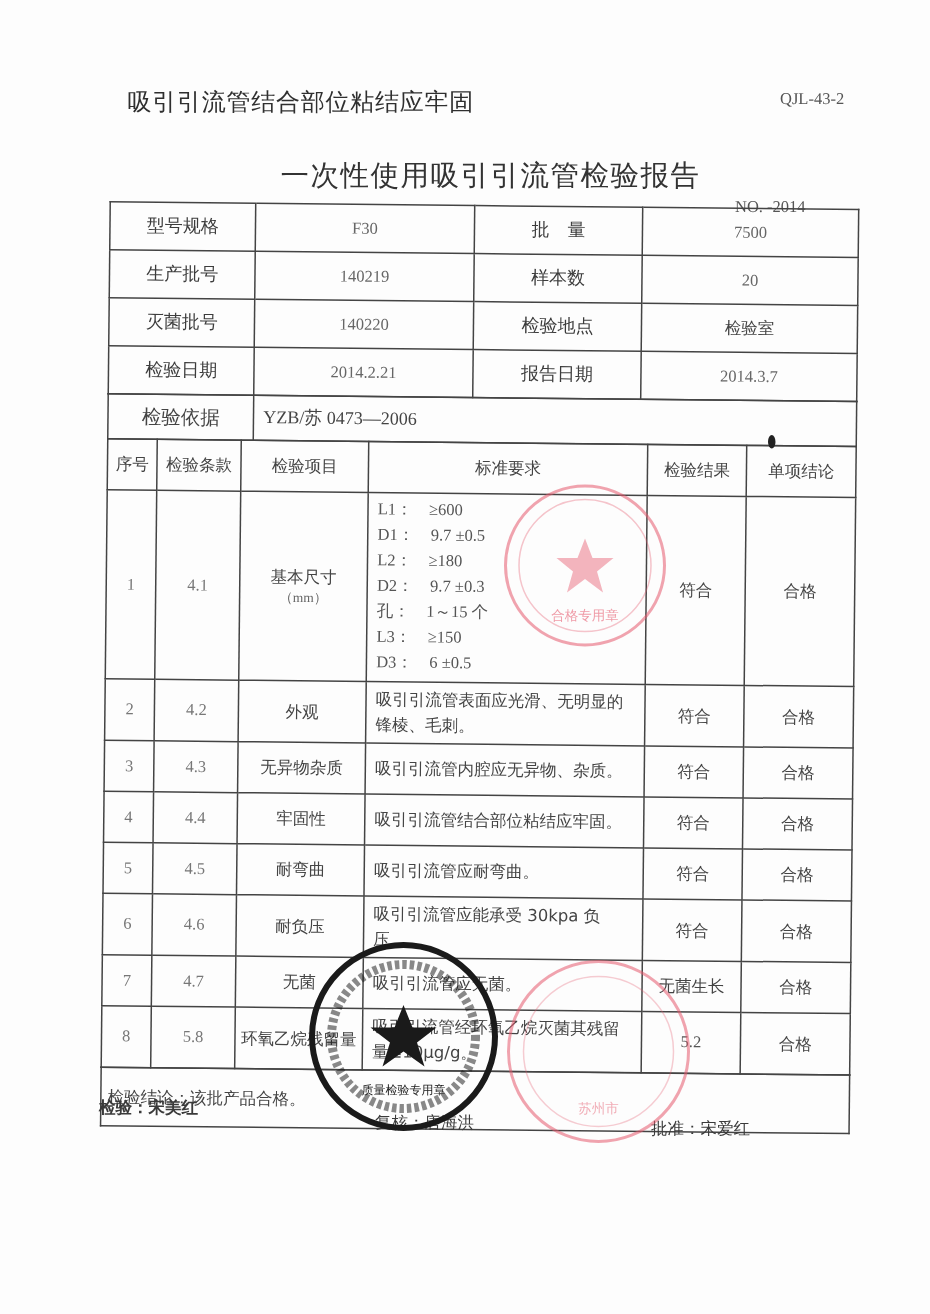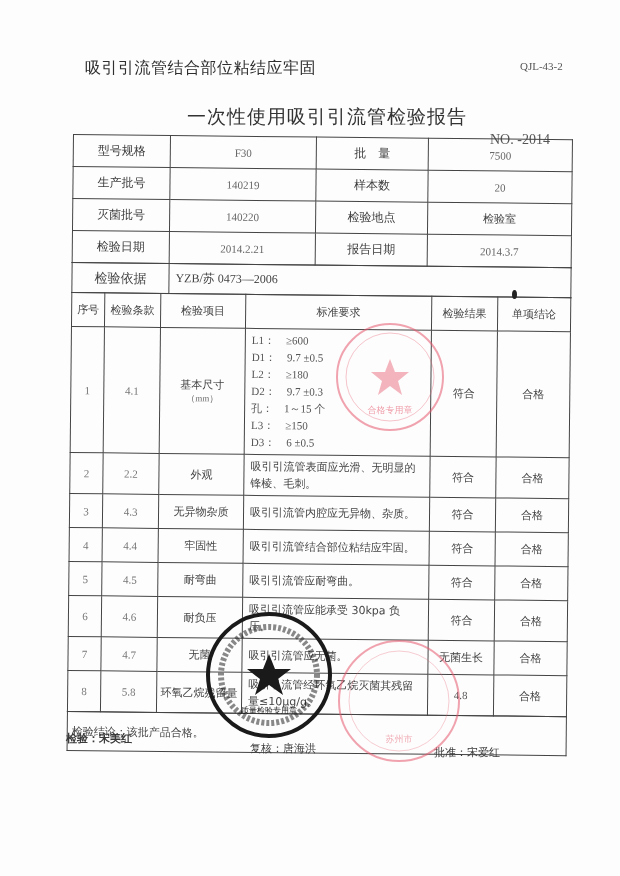--- a/index.html
+++ b/index.html
@@ -4,21 +4,21 @@
 <style>
   html, body { margin:0; padding:0; }
   body {
     width:620px; height:876px; background:#fdfdfd; position:relative; overflow:hidden;
     font-family: "DejaVu Sans", "Liberation Sans", sans-serif; color:#3a3a3a;
   }
   .abs { position:absolute; }
   .company { left:85px; top:58px; font-size:16px; color:#2f2f2f; letter-spacing:0.5px; font-family:"DejaVu Serif", serif; }
   .code { left:520px; top:60px; font-size:11px; color:#555; font-family:"Liberation Serif", serif; }
   .title { left:0; width:620px; text-align:center; top:104px; font-size:19px; color:#333; letter-spacing:1px; font-family:"DejaVu Serif", serif; padding-left:34px; box-sizing:border-box; }
-  .no { left:490px; top:132px; font-size:14px; color:#555; font-family:"Liberation Serif", serif; }
+  .no { left:490px; top:132px; font-size:11px; color:#555; font-family:"Liberation Serif", serif; }
 
   .sheet { left:73px; top:134px; width:500px; transform:rotate(0.6deg); transform-origin:0 0; }
   table { border-collapse:collapse; width:100%; table-layout:fixed; }
   td { border:1px solid #444; font-size:11px; text-align:center; vertical-align:middle; color:#444; padding:0; }
   .info td { height:31px; }
   .info td.lbl { font-size:12px; color:#3c3c3c; }
   .info td.val { font-family:"Liberation Serif", serif; color:#666; font-size:11px; }
   .basis td { height:29px; }
   .basis td.bval { text-align:left; padding-left:6px; font-family:"Liberation Serif", serif; font-size:12px; }
   .main td { font-size:11px; }
@@ -122,21 +122,21 @@
         <div class="spec">D2：　9.7 ±0.3</div>
         <div class="spec">孔：　1～15 个</div>
         <div class="spec">L3：　≥150</div>
         <div class="spec">D3：　6 ±0.5</div>
       </td>
       <td>符合</td>
       <td>合格</td>
     </tr>
     <tr style="height:40px;">
       <td class="num">2</td>
-      <td class="num">2.2</td>
+      <td class="num">4.2</td>
       <td>外观</td>
       <td class="req">吸引引流管表面应光滑、无明显的锋棱、毛刺。</td>
       <td>符合</td>
       <td>合格</td>
     </tr>
     <tr style="height:34px;">
       <td class="num">3</td>
       <td class="num">4.3</td>
       <td>无异物杂质</td>
       <td class="req">吸引引流管内腔应无异物、杂质。</td>
@@ -173,21 +173,21 @@
       <td>无菌</td>
       <td class="req">吸引引流管应无菌。</td>
       <td>无菌生长</td>
       <td>合格</td>
     </tr>
     <tr style="height:36px;">
       <td class="num">8</td>
       <td class="num">5.8</td>
       <td>环氧乙烷残留量</td>
       <td class="req">吸引引流管经环氧乙烷灭菌其残留量≤10μg/g。</td>
-      <td class="num" style="color:#555;">4.8</td>
+      <td class="num" style="color:#555;">5.2</td>
       <td>合格</td>
     </tr>
   </tbody>
     </table>
   <table class="concl" style="margin-top:-1px;">
     <tbody>
         <tr>
       <td>检验结论：该批产品合格。</td>
     </tr>
   </tbody>
@@ -208,21 +208,21 @@
   </svg>
 </div>
 
 <div class="abs stamp-red" style="left:338px; top:640px; width:118px; height:118px;">
   <svg width="118" height="118" viewBox="0 0 118 118">
     <circle cx="59" cy="59" r="50" fill="none" stroke="rgba(230,90,110,0.3)" stroke-width="1"></circle>
     <text x="59" y="100" font-size="9" text-anchor="middle" fill="rgba(230,90,110,0.5)" font-family="DejaVu Sans, sans-serif">苏州市</text>
   </svg>
 </div>
 
-<div class="abs stamp-black" style="left:206px; top:612px; width:118px; height:118px;">
+<div class="abs stamp-black" style="left:206px; top:628px; width:118px; height:118px;">
   <svg width="118" height="118" viewBox="0 0 118 118">
     <circle cx="59" cy="59" r="48" fill="none" stroke="rgba(20,20,20,0.5)" stroke-width="6" stroke-dasharray="3 2"></circle>
     <polygon points="59,38 65,53 81,53 68,63 73,79 59,69 45,79 50,63 37,53 53,53" fill="#1a1a1a"></polygon>
     <text x="59" y="97" font-size="8" text-anchor="middle" fill="#1a1a1a" font-family="DejaVu Sans, sans-serif">质量检验专用章</text>
   </svg>
 </div>
 
 <div class="abs dot" style="left:512px; top:290px; width:5px; height:9px;"></div>
 
 </body></html>

